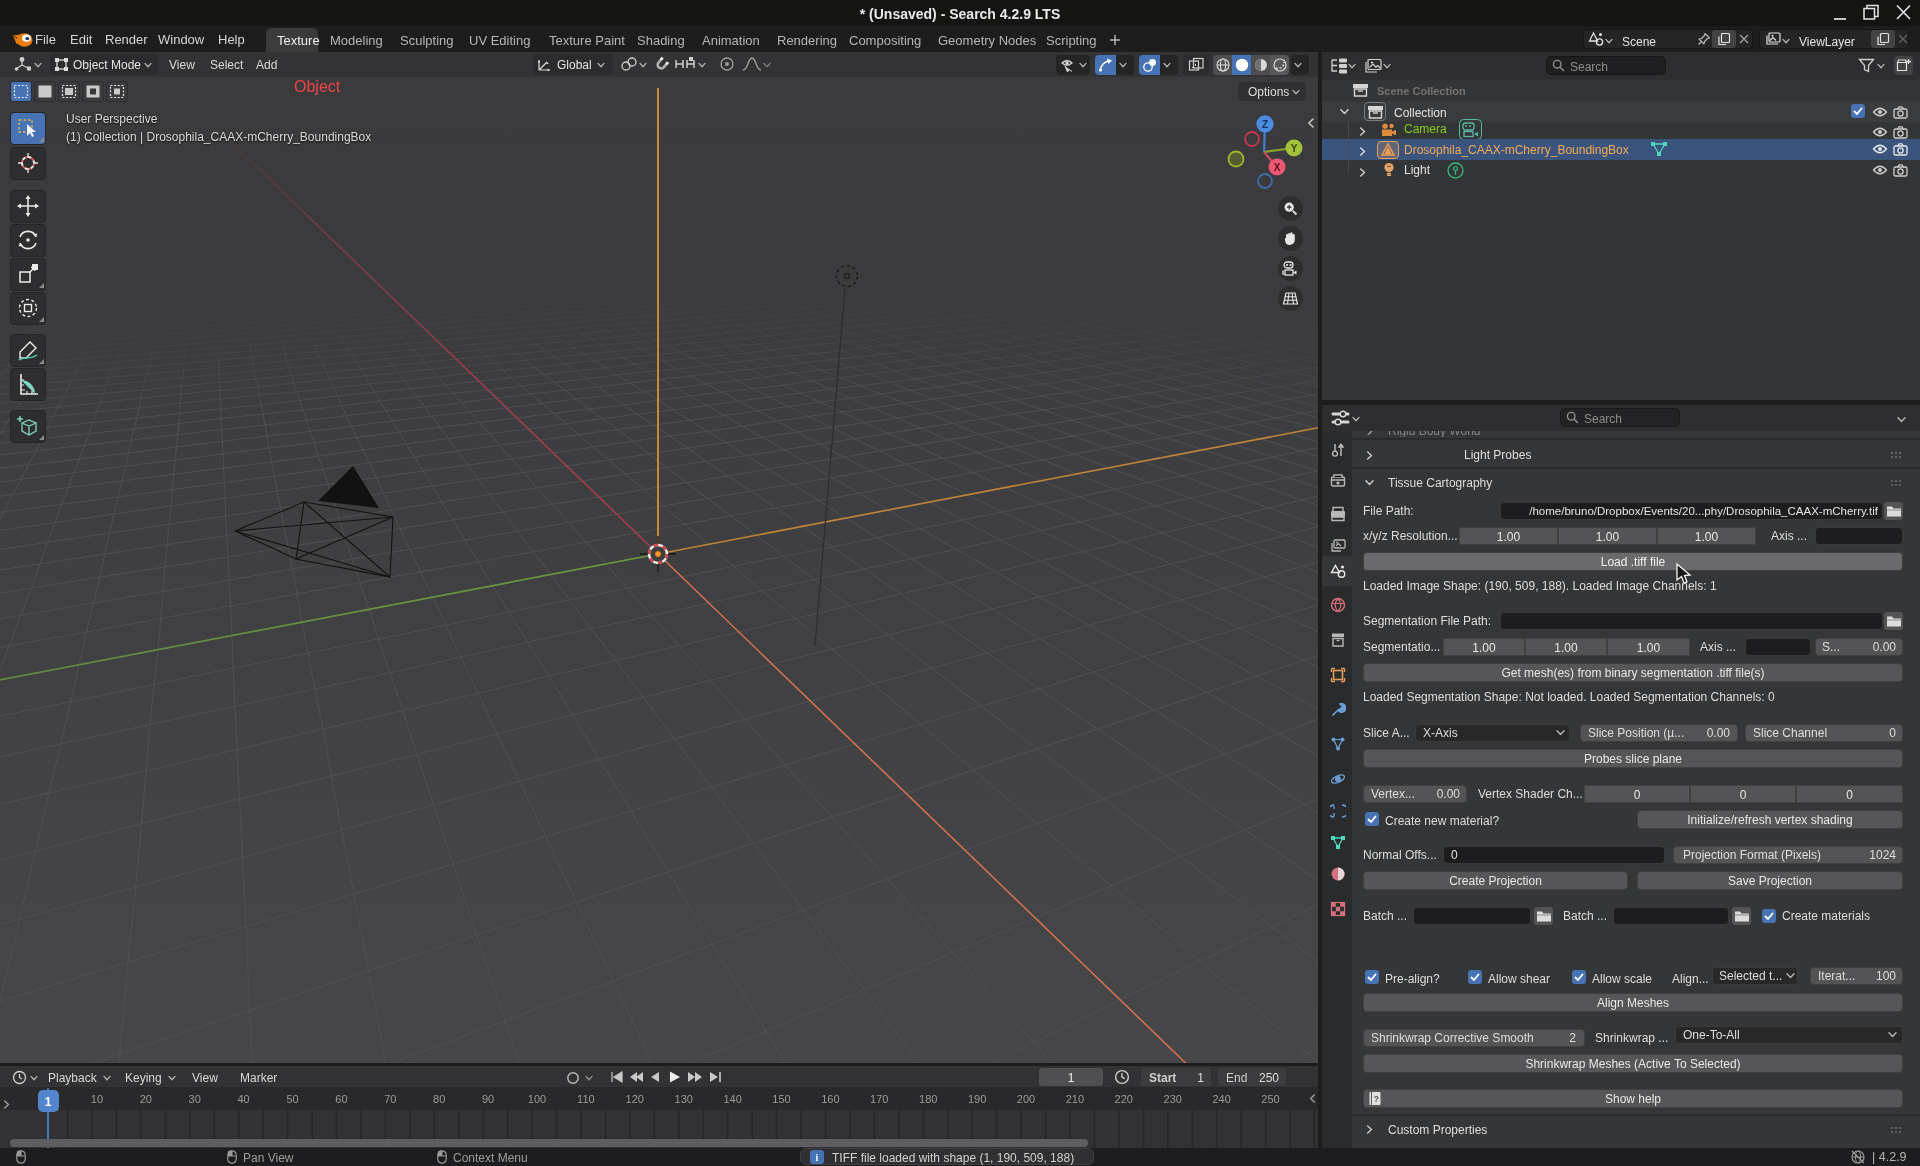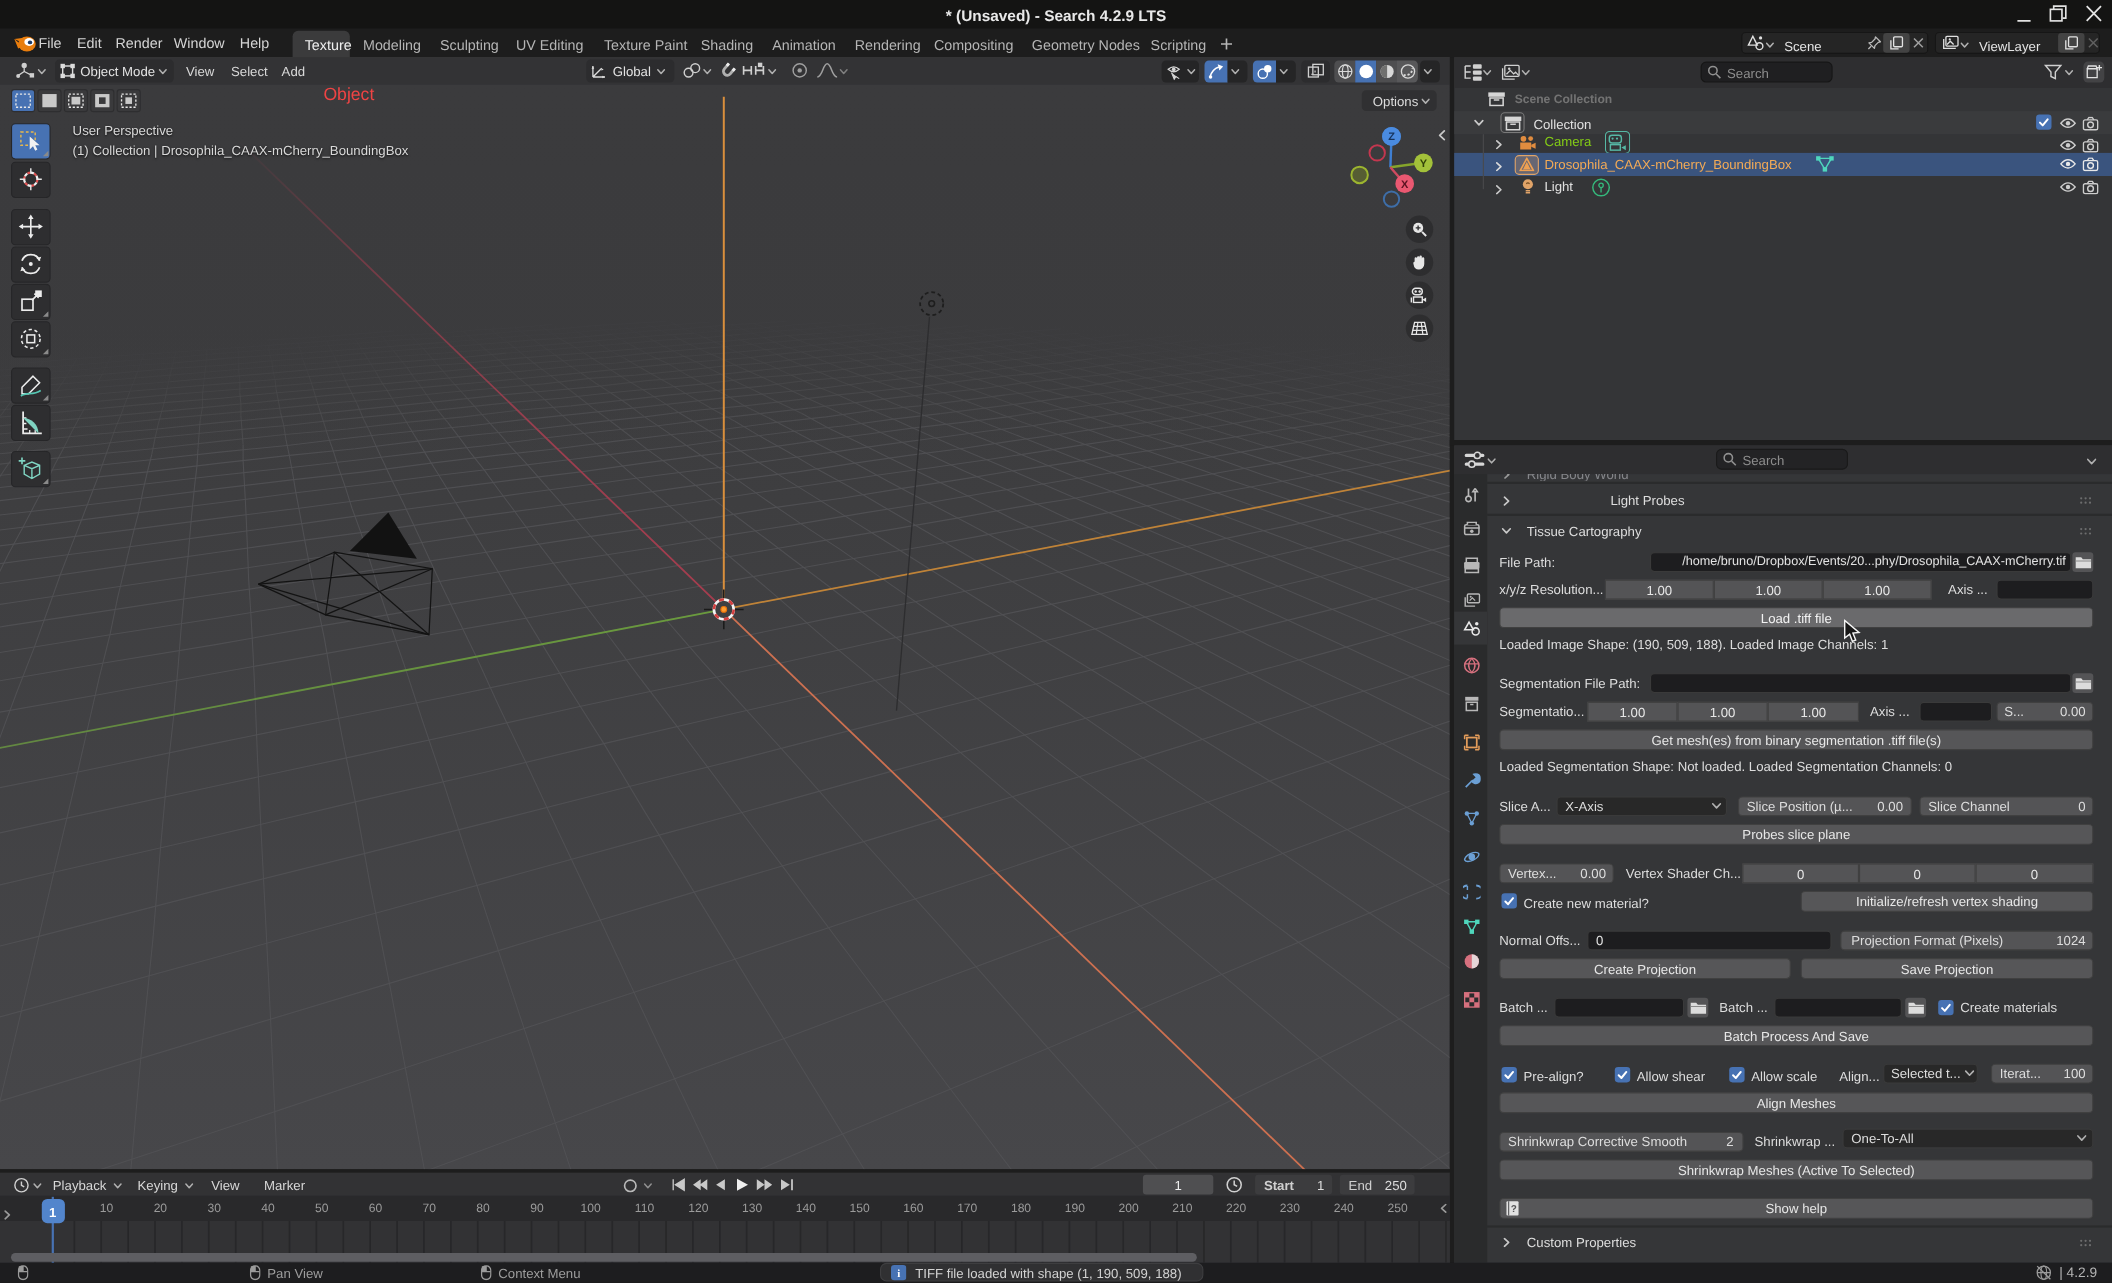--- a/index.html
+++ b/index.html
@@ -1452,21 +1452,20 @@
     <svg class="abs" style="left:1734px;top:909px" width="16" height="14" viewBox="0 0 16 14">
       <path d="M1 2.5 H6 L7.5 4.5 H15 V12.5 H1 Z" fill="#dcdcdc"></path>
       <path d="M1 6 H15" stroke="#8a8a8a" stroke-width="1"></path>
     </svg>
     <div class="chk" style="left:1762px;top:909px;">
       <svg width="12" height="12">
         <path d="M2.5 6.5 L5 9 L9.5 3.5" fill="none" stroke="#fff" stroke-width="1.8" stroke-linecap="round" stroke-linejoin="round"></path>
       </svg>
     </div>
     <div class="lbl" style="left:1782px;top:910px;font-size:12px;color:#dddddd;font-weight:normal;">Create materials</div>
-    <div class="btn" style="left:1363px;top:932px;width:540px;height:19px;background:#565658;color:#e7e7e7;font-size:12px;border-radius:4px;border:1px solid #404040;padding-top:2px;">Batch Process And Save</div>
     <div class="chk" style="left:1365px;top:970px;">
       <svg width="12" height="12">
         <path d="M2.5 6.5 L5 9 L9.5 3.5" fill="none" stroke="#fff" stroke-width="1.8" stroke-linecap="round" stroke-linejoin="round"></path>
       </svg>
     </div>
     <div class="lbl" style="left:1385px;top:973px;font-size:12px;color:#dddddd;font-weight:normal;">Pre-align?</div>
     <div class="chk" style="left:1468px;top:970px;">
       <svg width="12" height="12">
         <path d="M2.5 6.5 L5 9 L9.5 3.5" fill="none" stroke="#fff" stroke-width="1.8" stroke-linecap="round" stroke-linejoin="round"></path>
       </svg>

